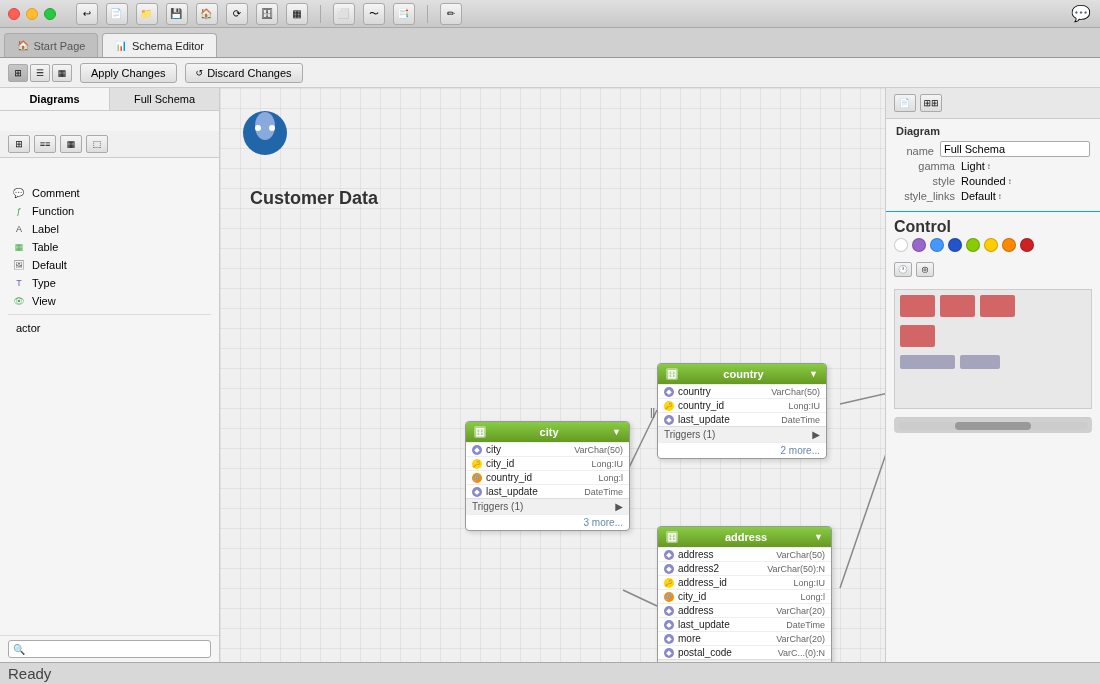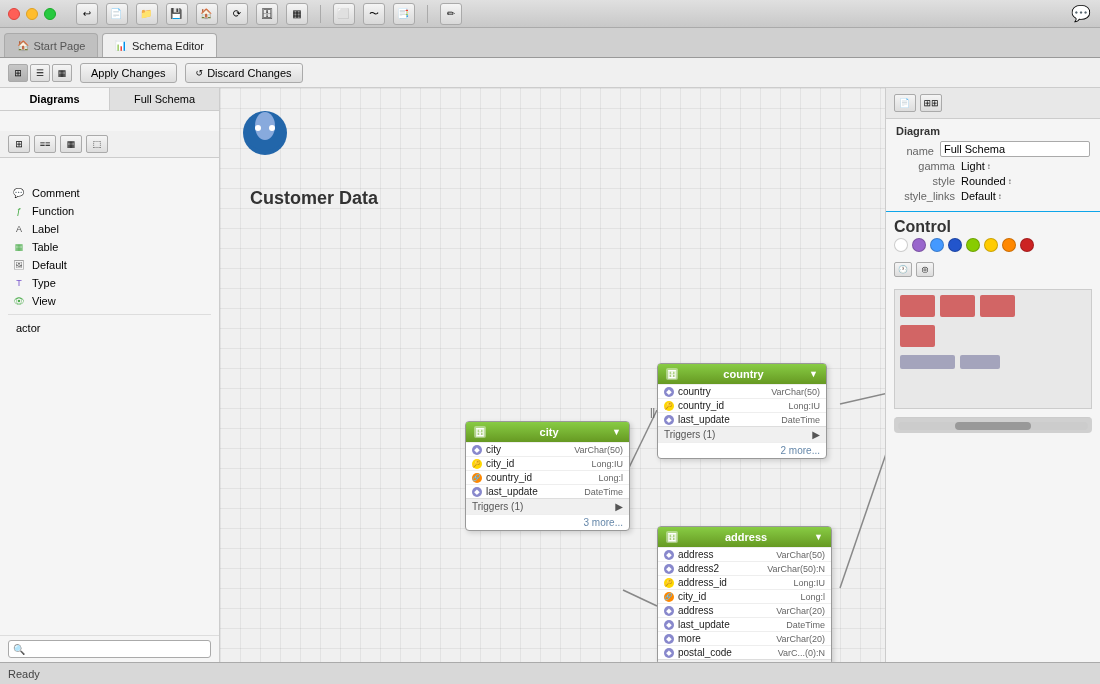--- a/index.html
+++ b/index.html
@@ -105,21 +105,21 @@
     .minimap { margin: 8px; border: 1px solid #ccc; background: #e8e8e8; height: 120px; position: relative; overflow: hidden; }
     .minimap-tabs { display: flex; gap: 4px; padding: 4px 8px; }
     .minimap-tab-btn { width: 18px; height: 15px; border: 1px solid #aaa; border-radius: 2px; background: linear-gradient(to bottom, #f5f5f5, #ddd); display: flex; align-items: center; justify-content: center; cursor: pointer; font-size: 8px; }
 
     
     .scrollbar-area { height: 16px; background: #e0e0e0; border-top: 1px solid #ccc; display: flex; align-items: center; padding: 0 4px; }
     .scrollbar-track { flex: 1; height: 8px; background: #ccc; border-radius: 4px; position: relative; }
     .scrollbar-thumb { position: absolute; left: 30%; width: 40%; height: 100%; background: #999; border-radius: 4px; }
 
     
-    .status-bar { height: 22px; background: #d8d8d8; border-top: 1px solid #aaa; display: flex; align-items: center; padding: 0 8px; font-size: 11px; color: #444; }
+    .status-bar { height: 22px; background: #d8d8d8; border-top: 1px solid #aaa; display: flex; align-items: center; padding: 0 8px; font-size: 15px; color: #444; }
 
     
     .logo-area { position: absolute; top: 20px; left: 20px; display: flex; align-items: center; gap: 8px; }
     .logo-text { display: flex; flex-direction: column; }
     .logo-name { font-size: 24px; font-weight: bold; color: #2255aa; letter-spacing: 1px; }
     .logo-tagline { font-size: 10px; color: #777; }
 
     .header-green { background: linear-gradient(to bottom, #88cc44, #669922); }
   </style>
 </head>

